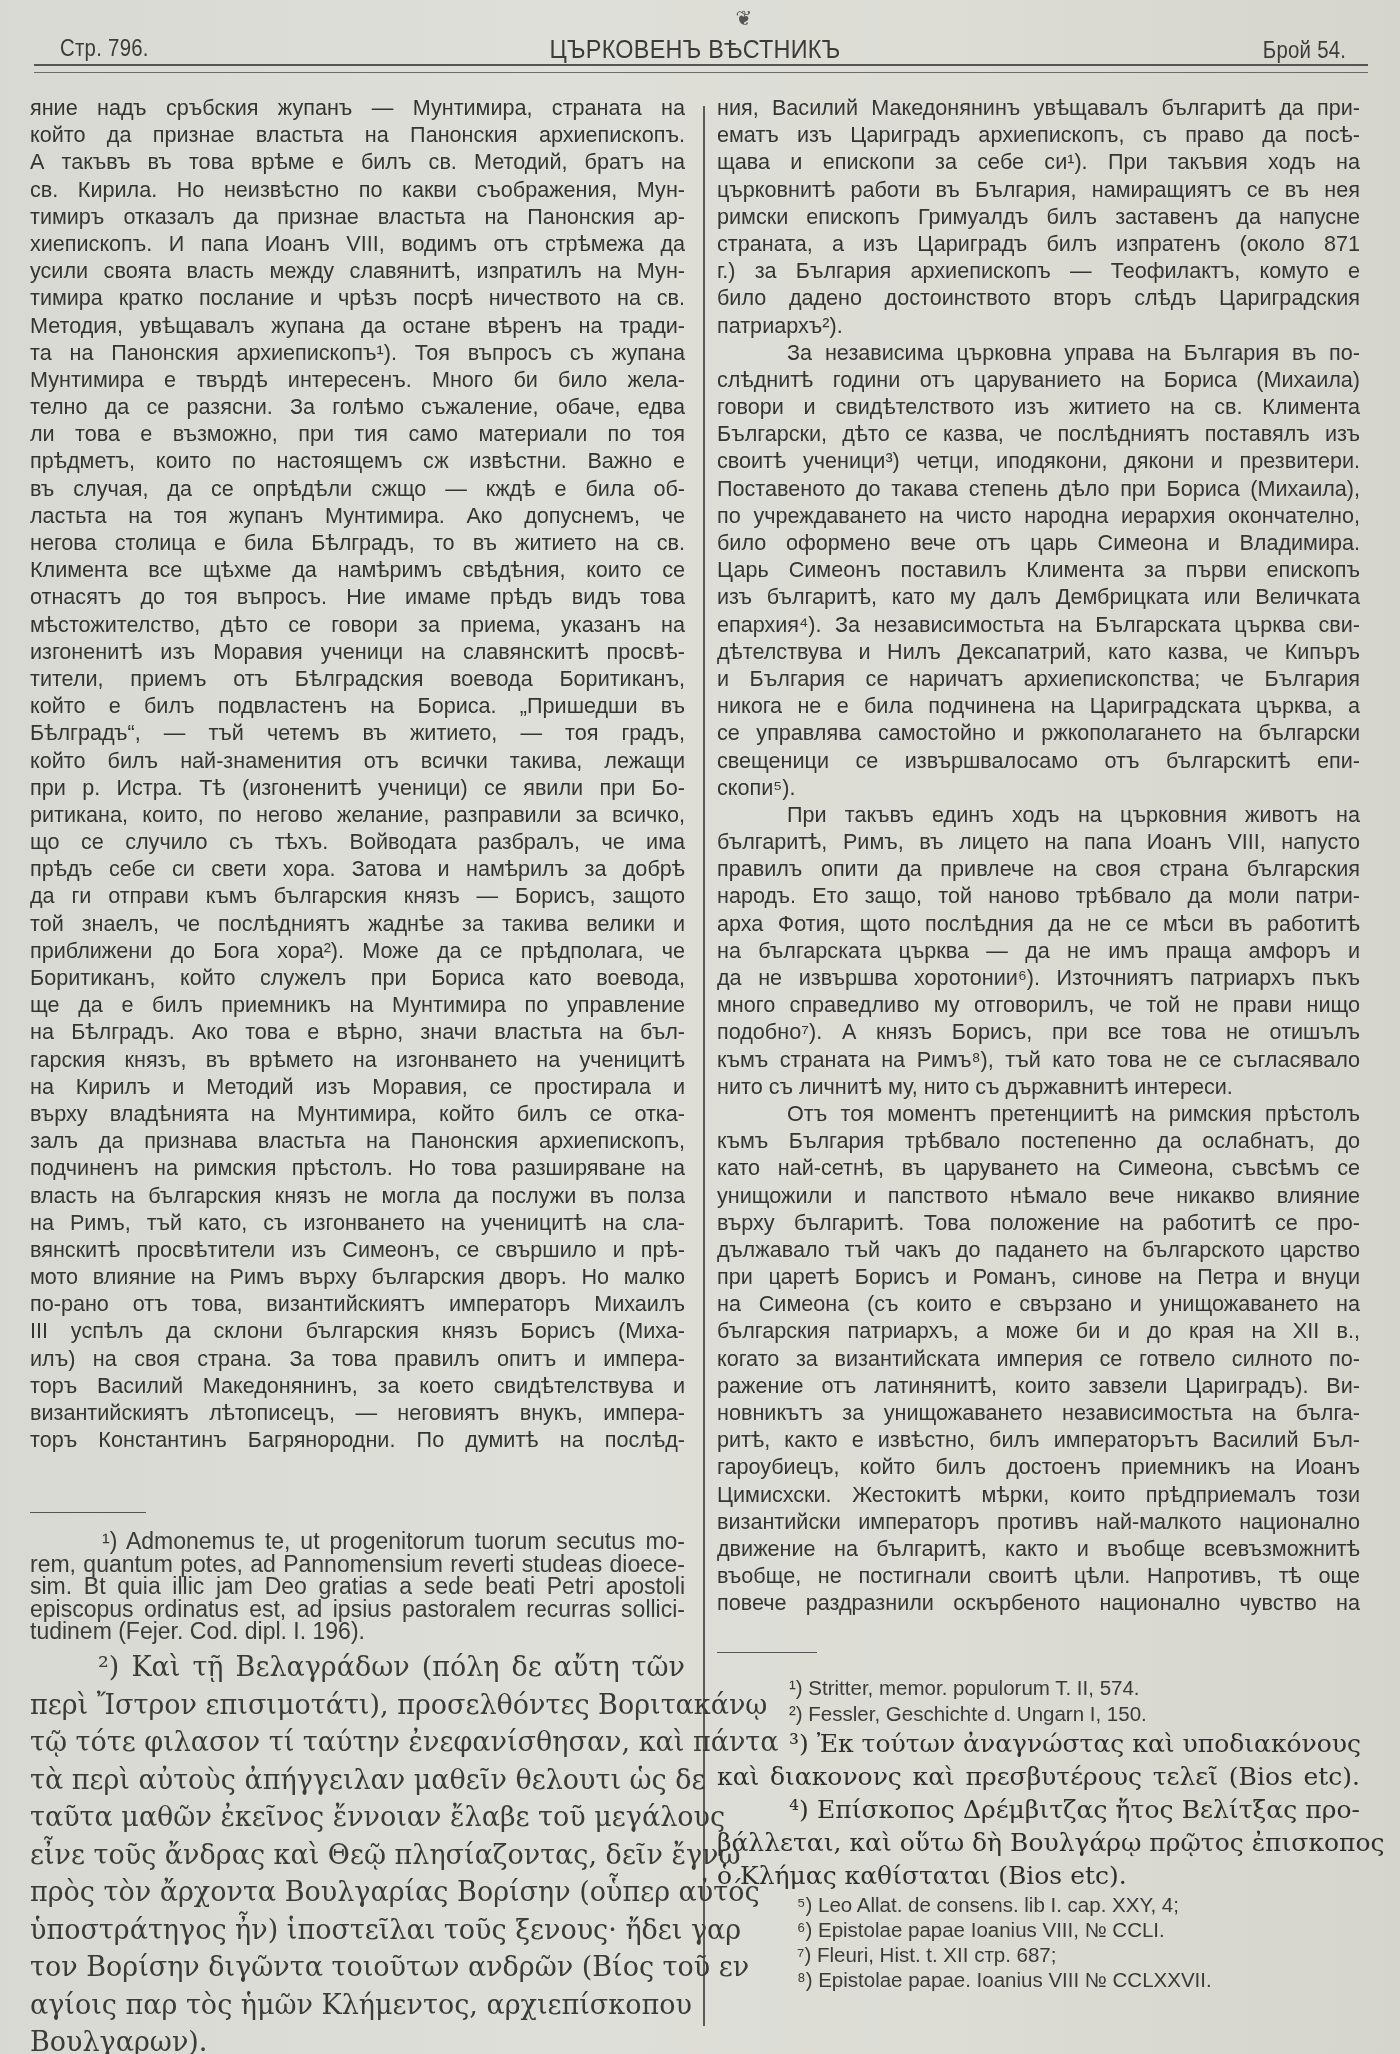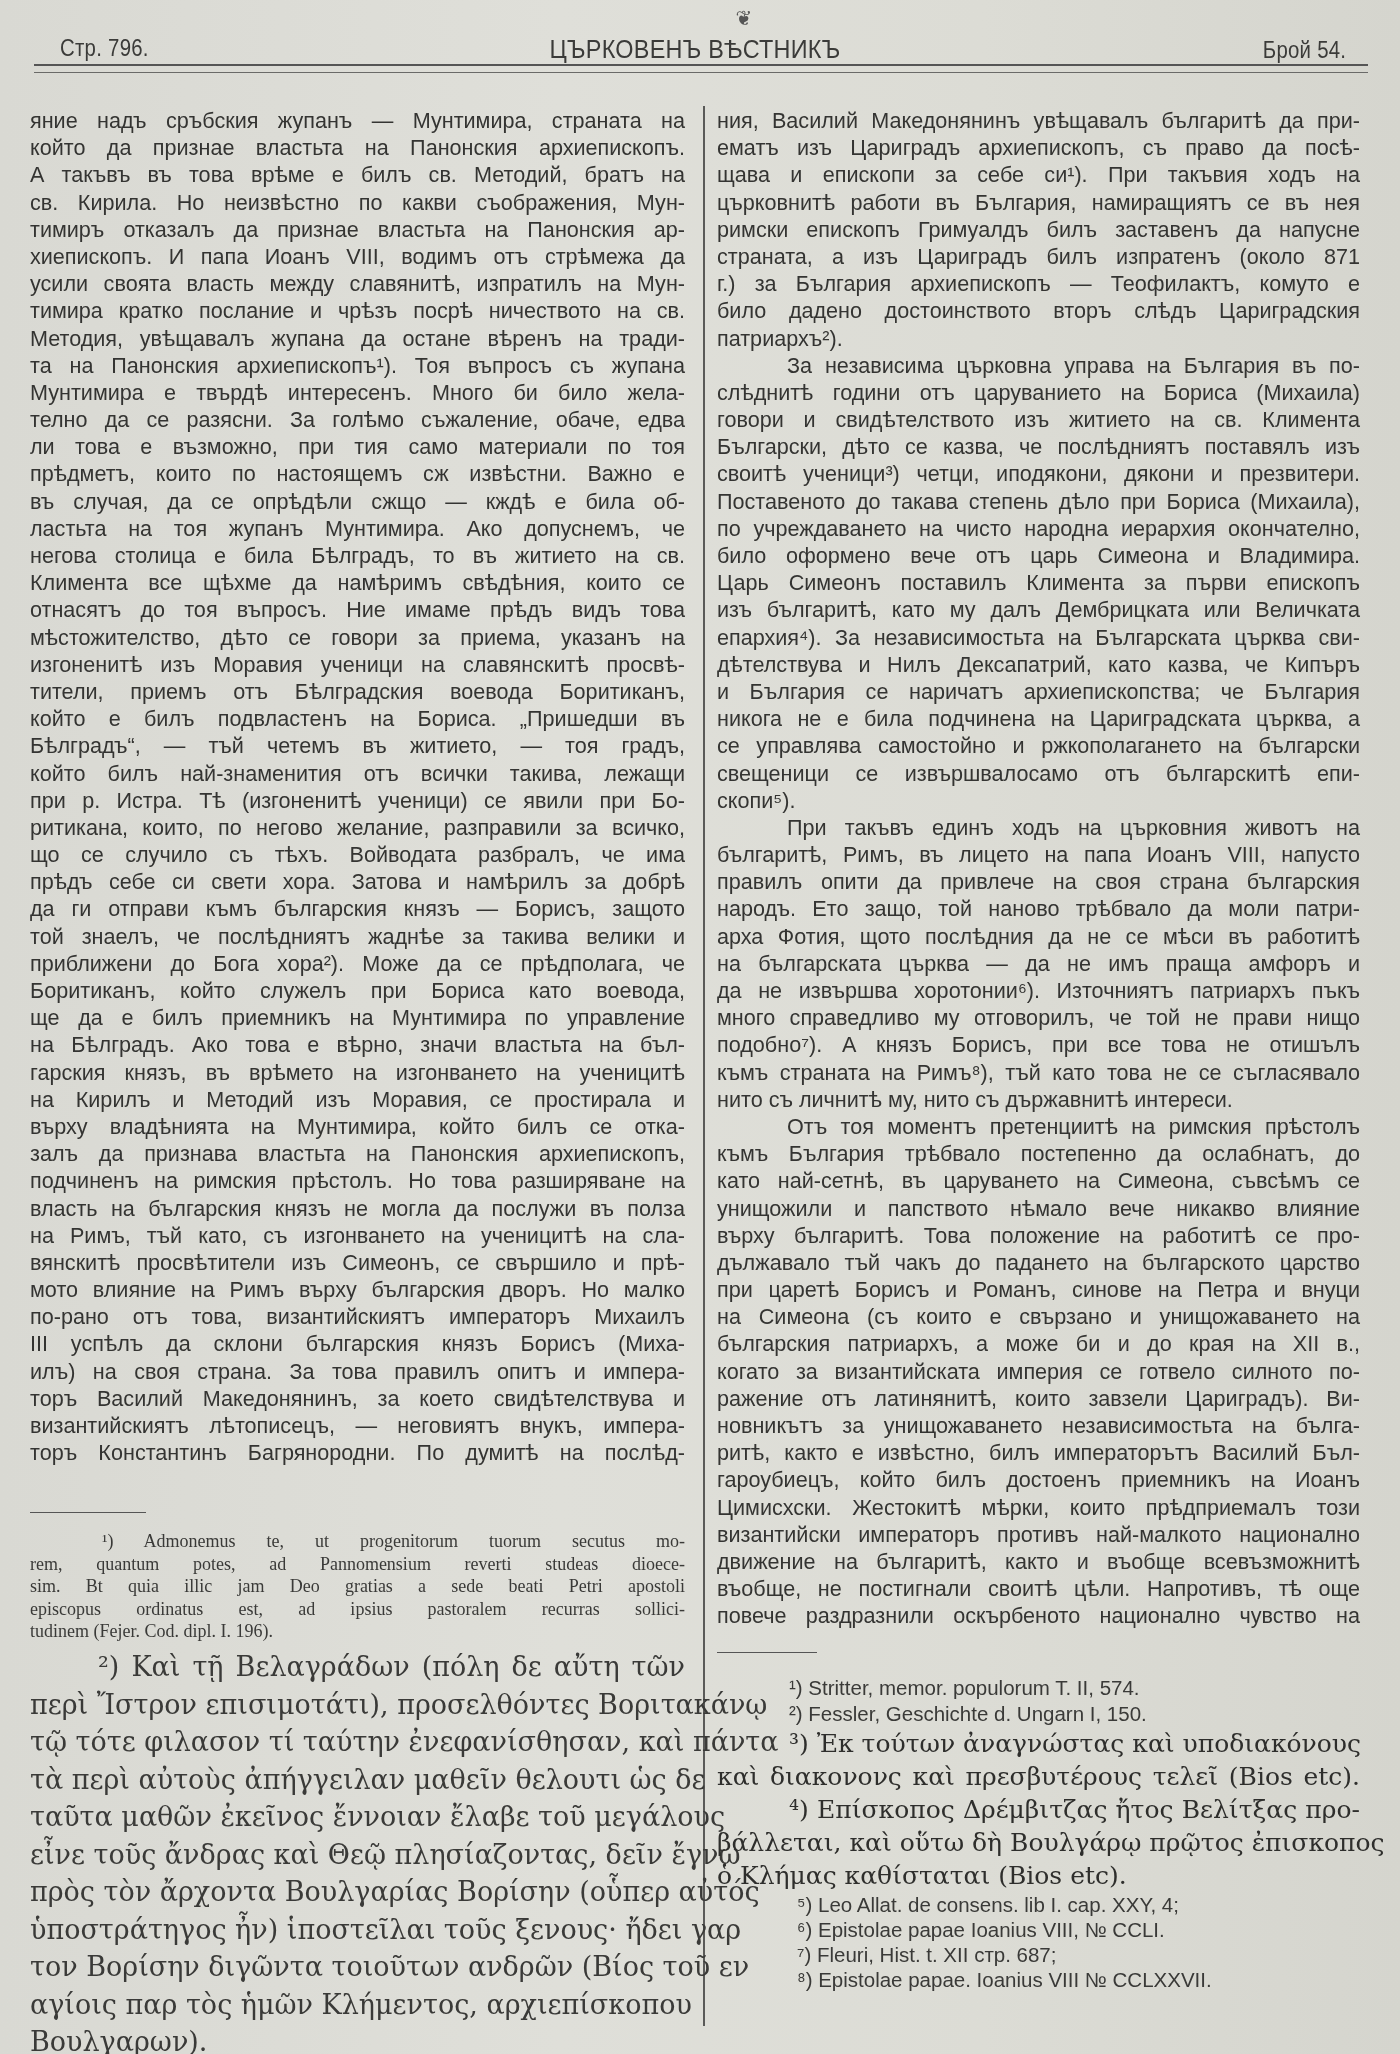--- a/index.html
+++ b/index.html
@@ -26,33 +26,32 @@
   .header .center { position: absolute; left: 0; right: 0; top: 4px; text-align: center; font-size: 26px; transform: scaleX(0.9); }
   .header .right { position: absolute; right: 14px; top: 6px; transform: scaleX(0.85); transform-origin: right; }
   .rule {
     position: absolute; left: 34px; top: 64px; width: 1334px; height: 6px;
     border-top: 2px solid #555; border-bottom: 1px solid #6a6a68;
   }
   .col {
     position: absolute; top: 94px;
     font-size: 21.6px; line-height: 27.2px; color: #343432;
     text-align: justify;
-    margin-top: 13px;
   }
   .col .ln { display: block; white-space: nowrap; text-align-last: justify; height: 27.2px; overflow: visible; }
   .col .ln.last { text-align-last: left; }
   .col .ln.indent { padding-left: 70px; }
   .col-left { left: 30px; width: 655px; }
   .col-right { left: 717px; width: 643px; }
   .divider { position: absolute; left: 703px; top: 106px; width: 2px; height: 1920px; background: #5a5a58; }
   .fn-rule { position: absolute; height: 1px; background: #555; }
   .fn {
     position: absolute;
-    font-family: Liberation Serif, serif;
-    font-size: 18px; line-height: 22.5px; color: #3a3a38;
+    font-family: Liberation Sans, sans-serif;
+    font-size: 23px; line-height: 22.5px; color: #3a3a38;
   }
   .fn .ln { display: block; white-space: nowrap; height: 22.5px; }
   .fn .ln.just { text-align-last: justify; text-align: justify; }
   .fn .ln.indent { padding-left: 72px; }
   .greek {
     position: absolute;
     font-family: "DejaVu Serif", "Liberation Serif", serif;
     font-size: 27px; line-height: 37.5px; color: #3a3a38;
   }
   .greek .ln { display: block; white-space: nowrap; height: 37.5px; text-align-last: justify; text-align: justify; }

